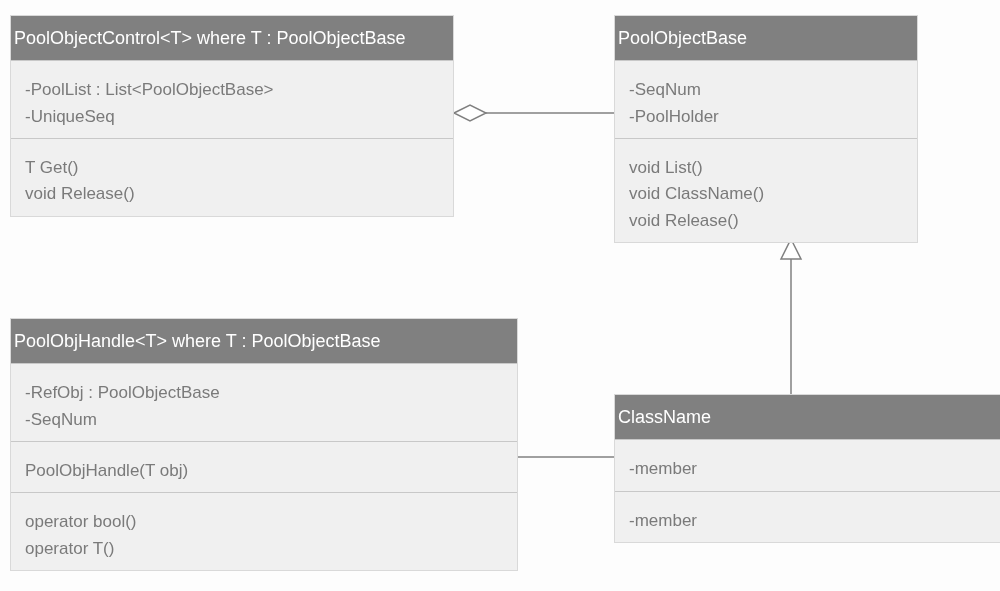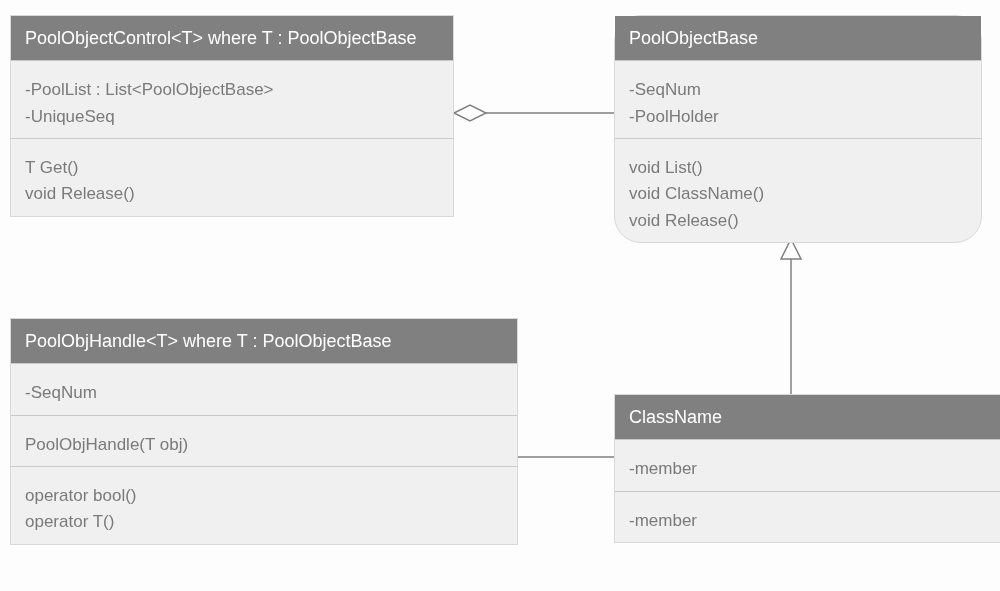--- a/index.html
+++ b/index.html
@@ -13,21 +13,21 @@
     color: #808080;
   }
   .uml-class {
     position: absolute;
     background: #f0f0f0;
     border: 1px solid #d9d9d9;
   }
   .uml-title {
     background: #808080;
     color: #ffffff;
-    padding: 10px 14px;
+    padding: 10px 3px;
     font-size: 18px;
     line-height: 1.35;
     font-weight: 400;
   }
   .uml-section {
     border-top: 1px solid #c8c8c8;
     padding: 16px 14px 8px 14px;
   }
   .uml-section:first-of-type { border-top: none; }
   .uml-row {
@@ -69,36 +69,37 @@
   <div class="uml-section">
     <div class="uml-row">-PoolList : List&lt;PoolObjectBase&gt;</div>
     <div class="uml-row">-UniqueSeq</div>
   </div>
   <div class="uml-section">
     <div class="uml-row">T Get()</div>
     <div class="uml-row">void Release()</div>
   </div>
 </div>
 
-<div class="uml-class" style="left:614px; top:15px; width:368px;border-radius:27px;">
+<div class="uml-class" style="left:614px; top:15px; width:304px;">
   <div class="uml-title">PoolObjectBase</div>
   <div class="uml-section">
     <div class="uml-row">-SeqNum</div>
     <div class="uml-row">-PoolHolder</div>
   </div>
   <div class="uml-section">
     <div class="uml-row">void List()</div>
     <div class="uml-row">void ClassName()</div>
     <div class="uml-row">void Release()</div>
   </div>
 </div>
 
 <div class="uml-class" style="left:10px; top:318px; width:508px;">
   <div class="uml-title">PoolObjHandle&lt;T&gt; where T : PoolObjectBase</div>
   <div class="uml-section">
+    <div class="uml-row">-RefObj : PoolObjectBase</div>
     <div class="uml-row">-SeqNum</div>
   </div>
   <div class="uml-section">
     <div class="uml-row">PoolObjHandle(T obj)</div>
   </div>
   <div class="uml-section">
     <div class="uml-row">operator bool()</div>
     <div class="uml-row">operator T()</div>
   </div>
 </div>

